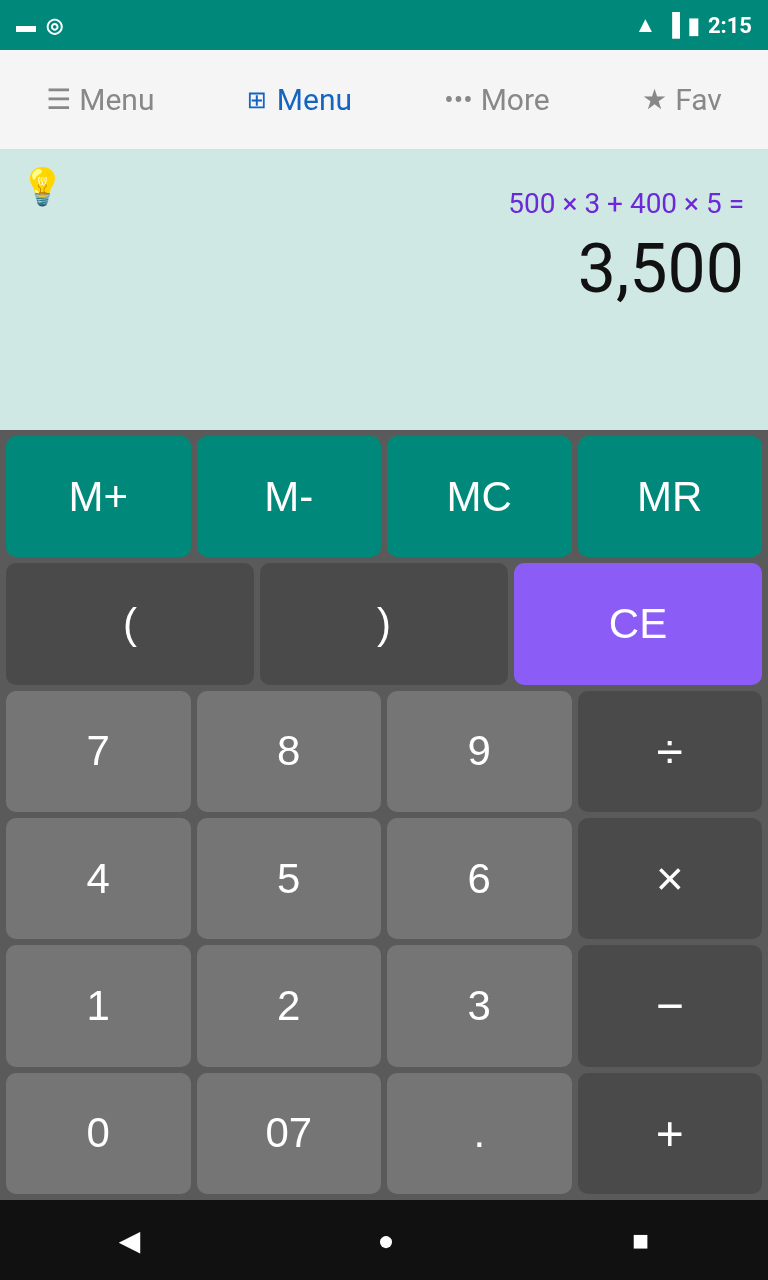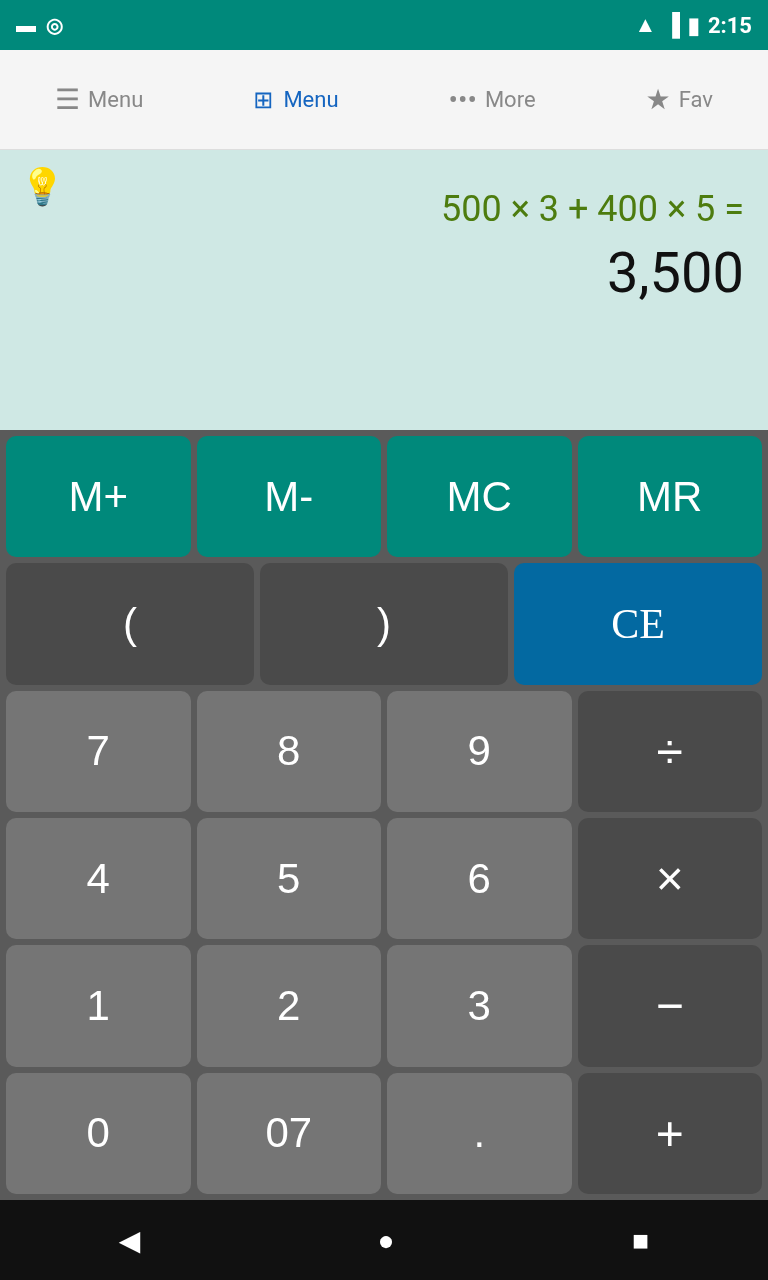--- a/index.html
+++ b/index.html
@@ -57,21 +57,21 @@
       cursor: pointer;
       padding: 10px 20px;
     }
     .nav-item.active {
       color: #1565c0;
     }
     .nav-item .nav-icon {
       font-size: 28px;
     }
     .nav-item .nav-label {
-      font-size: 22px;
+      font-size: 30px;
       text-align: center;
     }
 
     
     .display {
       background: #cfe8e4;
       flex: 0 0 280px;
       display: flex;
       flex-direction: column;
       padding: 16px 24px;
@@ -79,28 +79,28 @@
     }
     .hint-icon {
       position: absolute;
       top: 16px;
       left: 20px;
       font-size: 36px;
       color: #888;
     }
     .expression {
       text-align: right;
-      font-size: 36px;
-      color: #4d7c0f;
+      font-size: 28px;
+      color: #6d28d9;
       margin-top: 20px;
       line-height: 1.3;
     }
     .result {
       text-align: right;
-      font-size: 56px;
+      font-size: 68px;
       font-weight: 400;
       color: #111;
       margin-top: 10px;
       line-height: 1.1;
     }
 
     
     .calc-body {
       background: #5a5a5a;
       flex: 1;
@@ -135,22 +135,21 @@
       background: #00897b;
     }
 
     
     .btn-dark {
       background: #4a4a4a;
     }
 
     
     .btn-clear {
-      background: #0369a1;
-      font-family: Liberation Serif, serif;
+      background: #8b5cf6;
     }
 
     
     .btn-number {
       background: #757575;
     }
 
     
     .btn-operator {
       background: #4a4a4a;

